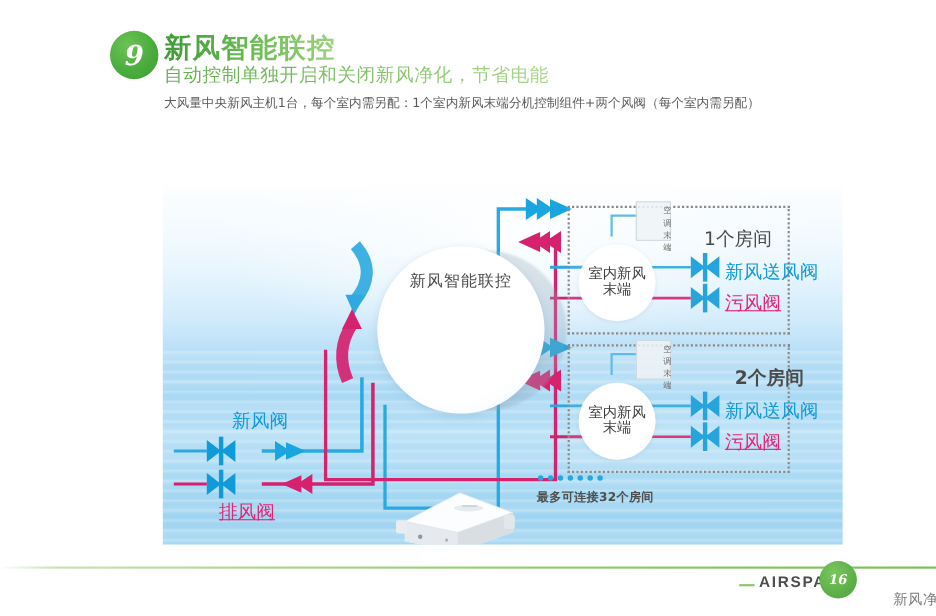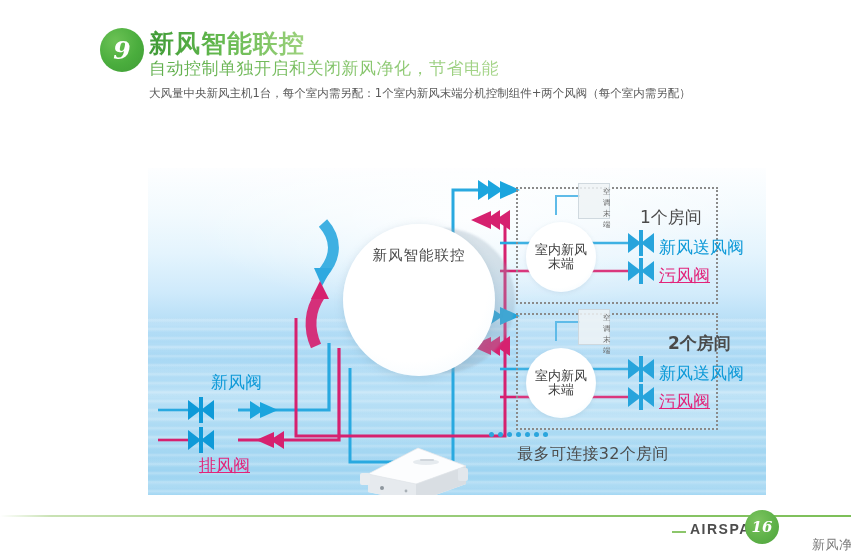--- a/index.html
+++ b/index.html
@@ -117,43 +117,43 @@
     background: rgba(238,243,246,.85); border: 1px solid rgba(200,210,216,.8);
     font-size: 7.5px; color: #6b6b6b; line-height: 11px; text-align: center;
     padding-top: 2px; letter-spacing: .3px; padding-left: 24px;
   }
   .valve-label { position: absolute; font-size: 17px; white-space: nowrap; }
   .lbl-blue { color: #0f9ad8; }
   .lbl-pink { color: #e2247a; text-decoration: underline; }
 
   .dots-row { position: absolute; display: flex; gap: 4px; }
   .dots-row i { display: block; width: 5px; height: 5px; border-radius: 50%; background: #2aa5dd; }
-  #max-rooms { position: absolute; left: 340px; top: 276px; width: 210px; text-align: center;
-               font-size: 16px; color: #4d4d4d; letter-spacing: .3px; }
+  #max-rooms { position: absolute; left: 340px; top: 276px; width: 210px; text-align: left;
+               font-size: 11px; color: #4d4d4d; letter-spacing: .3px; font-weight: bold; }
 
   
   #footer-line {
     position: absolute; left: 0; top: 515px; width: 851px; height: 2px;
     background: linear-gradient(to right, #ffffff 0%, #c9e2b4 6%, #a9d48c 30%, #8cc66b 70%, #7cbf58 100%);
   }
   #footer-brand {
     position: absolute; left: 690px; top: 521px;
     font-size: 14px; font-weight: bold; color: #4d4d4d;
     letter-spacing: 1.5px; font-family: "Liberation Sans", sans-serif;
   }
   #footer-dash {
     position: absolute; left: 672px; top: 531px; width: 14px; height: 1.5px;
     background: #8cc66b;
   }
   #footer-circle {
     position: absolute; left: 745px; top: 510px; width: 34px; height: 34px;
     border-radius: 50%;
     background: radial-gradient(circle at 38% 32%, #7cc45f 0%, #5fb249 55%, #4ea23c 100%);
     color: #fff; font-family: "DejaVu Serif","Liberation Serif",serif;
-    font-style: italic; font-weight: bold; font-size: 15px;
+    font-style: italic; font-weight: bold; font-size: 12px;
     display: flex; align-items: center; justify-content: center;
   }
   #footer-series {
     position: absolute; left: 784px; top: 536px;
     font-size: 13px; color: #7a7a7a; letter-spacing: .5px; white-space: nowrap; margin-left: 28px;
   }
 </style>
 </head>
 <body>
 

